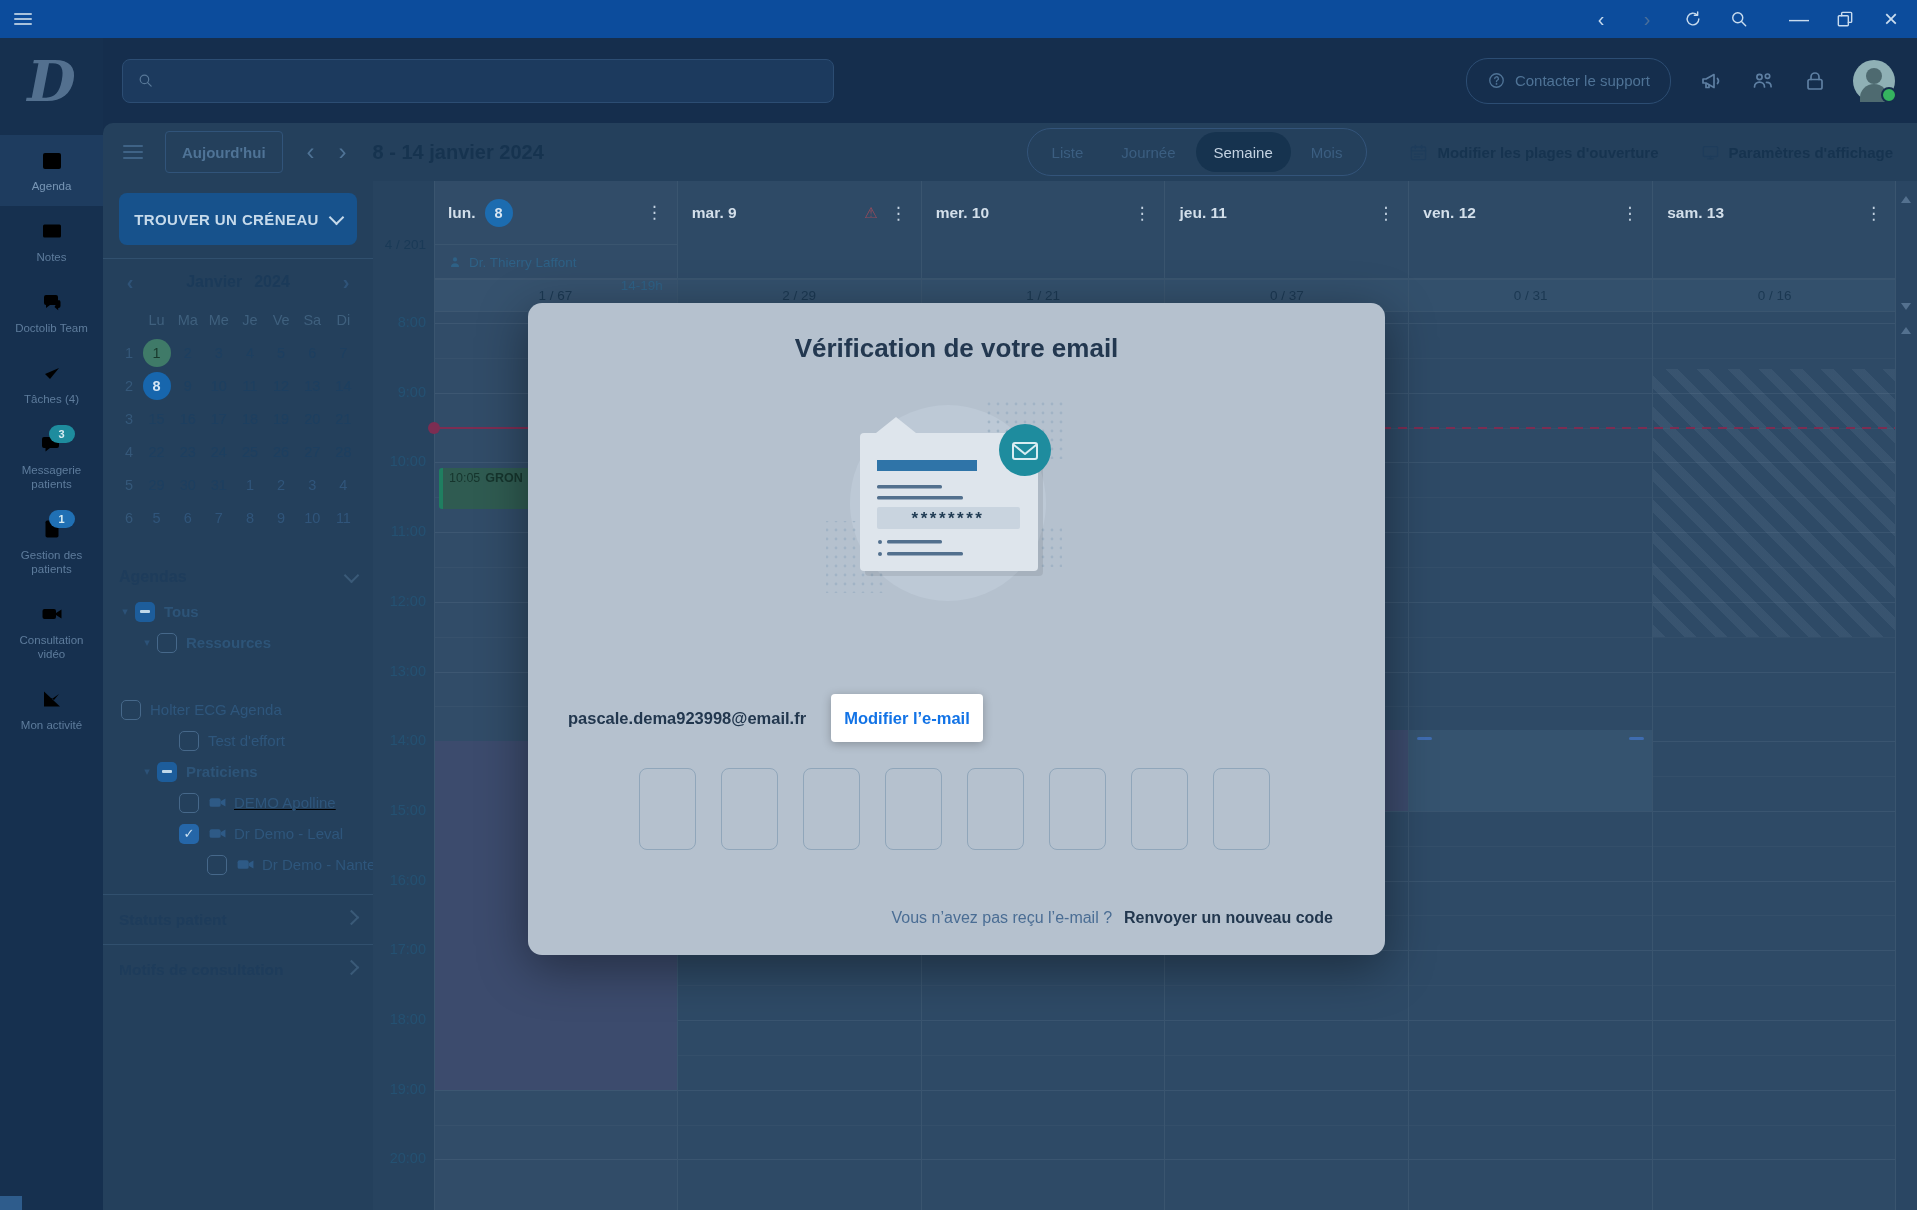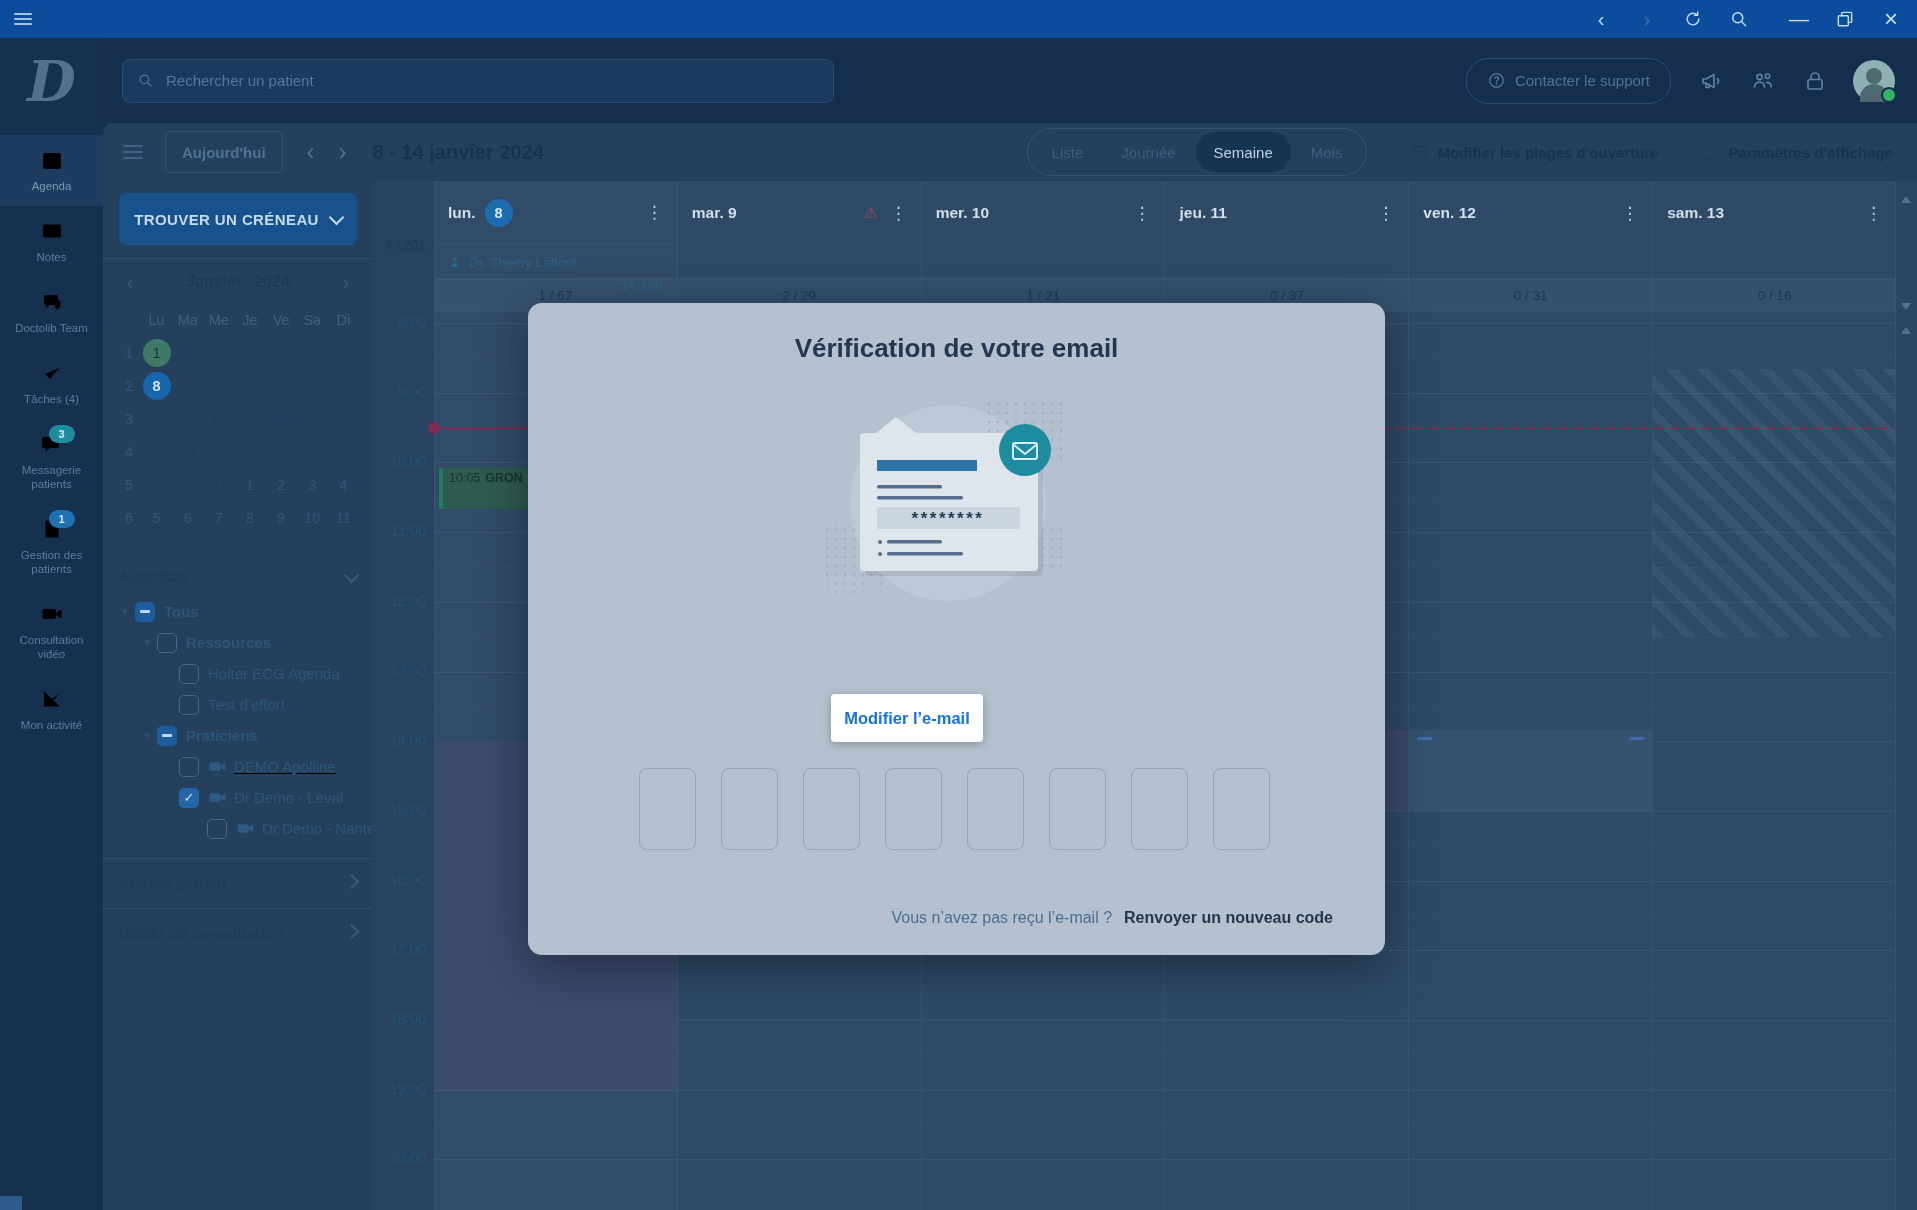--- a/index.html
+++ b/index.html
@@ -275,21 +275,20 @@
       </div>
     <div class="side-scroll"></div>
   </div>
 
   <div class="header">
     <div class="search">
       <span data-icon="search" style="width:17px;height:17px;"><svg viewBox="0 0 24 24">
             <circle cx="10.5" cy="10.5" r="6"></circle>
             <line x1="15" y1="15" x2="20" y2="20"></line>
           </svg></span>
-      <input placeholder="Rechercher un patient" style="">
     </div>
     <div class="hdr-spacer"></div>
     <div class="support">
       <span data-icon="help" style="width:19px;height:19px;"><svg viewBox="0 0 24 24">
             <circle cx="12" cy="12" r="8.5"></circle>
             <path d="M9.8 9.6a2.3 2.3 0 1 1 3.3 2.1c-.8.4-1.1.9-1.1 1.8"></path>
             <line x1="12" y1="16.2" x2="12" y2="16.4" stroke-width="2.2"></line>
           </svg></span>
       <span>Contacter le support</span>
     </div>
@@ -523,21 +522,21 @@
             <span class="cb ind">
               <i></i>
             </span>
             <span class="tree-label strong">Tous</span>
           </div>
           <div class="tree-row" style="padding-left: 36px;">
             <span class="caret">▾</span>
             <span class="cb empty"></span>
             <span class="tree-label strong">Ressources</span>
           </div>
-          <div class="tree-row" style="padding-left: 58px;">
+          <div class="tree-row" style=" margin-top: 36px;">
             <span class="caret"></span>
             <span class="cb empty"></span>
             <span class="tree-label">Holter ECG Agenda</span>
           </div>
           <div class="tree-row" style="padding-left: 58px;">
             <span class="caret"></span>
             <span class="cb empty"></span>
             <span class="tree-label">Test d'effort</span>
           </div>
           <div class="tree-row" style="padding-left: 36px;">
@@ -733,20 +732,21 @@
         <text x="150" y="149" text-anchor="middle" font-size="17" font-weight="bold" letter-spacing="2.5" fill="#1F3A52">********</text>
         <circle cx="82" cy="167" r="2" fill="#52708E"></circle>
         <rect x="89" y="165" width="55" height="3.5" rx="1.5" fill="#52708E"></rect>
         <circle cx="82" cy="179" r="2" fill="#52708E"></circle>
         <rect x="89" y="177" width="76" height="3.5" rx="1.5" fill="#52708E"></rect>
         <circle cx="227" cy="75" r="26" fill="#1E8C9E"></circle>
         <rect x="215" y="68" width="24" height="16" rx="2" fill="none" stroke="#D9EDF2" stroke-width="2"></rect>
         <path d="M216 70 L227 79 L238 70" fill="none" stroke="#D9EDF2" stroke-width="2" stroke-linecap="round" stroke-linejoin="round"></path>
       </svg>
     </div>
+    <div class="m-email">pascale.dema923998@email.fr</div>
     <div class="spotlight">Modifier l’e-mail</div>
     <div class="code-row" id="code-row">
         <div class="code-box"></div>
         <div class="code-box"></div>
         <div class="code-box"></div>
         <div class="code-box"></div>
         <div class="code-box"></div>
         <div class="code-box"></div>
         <div class="code-box"></div>
         <div class="code-box"></div>

